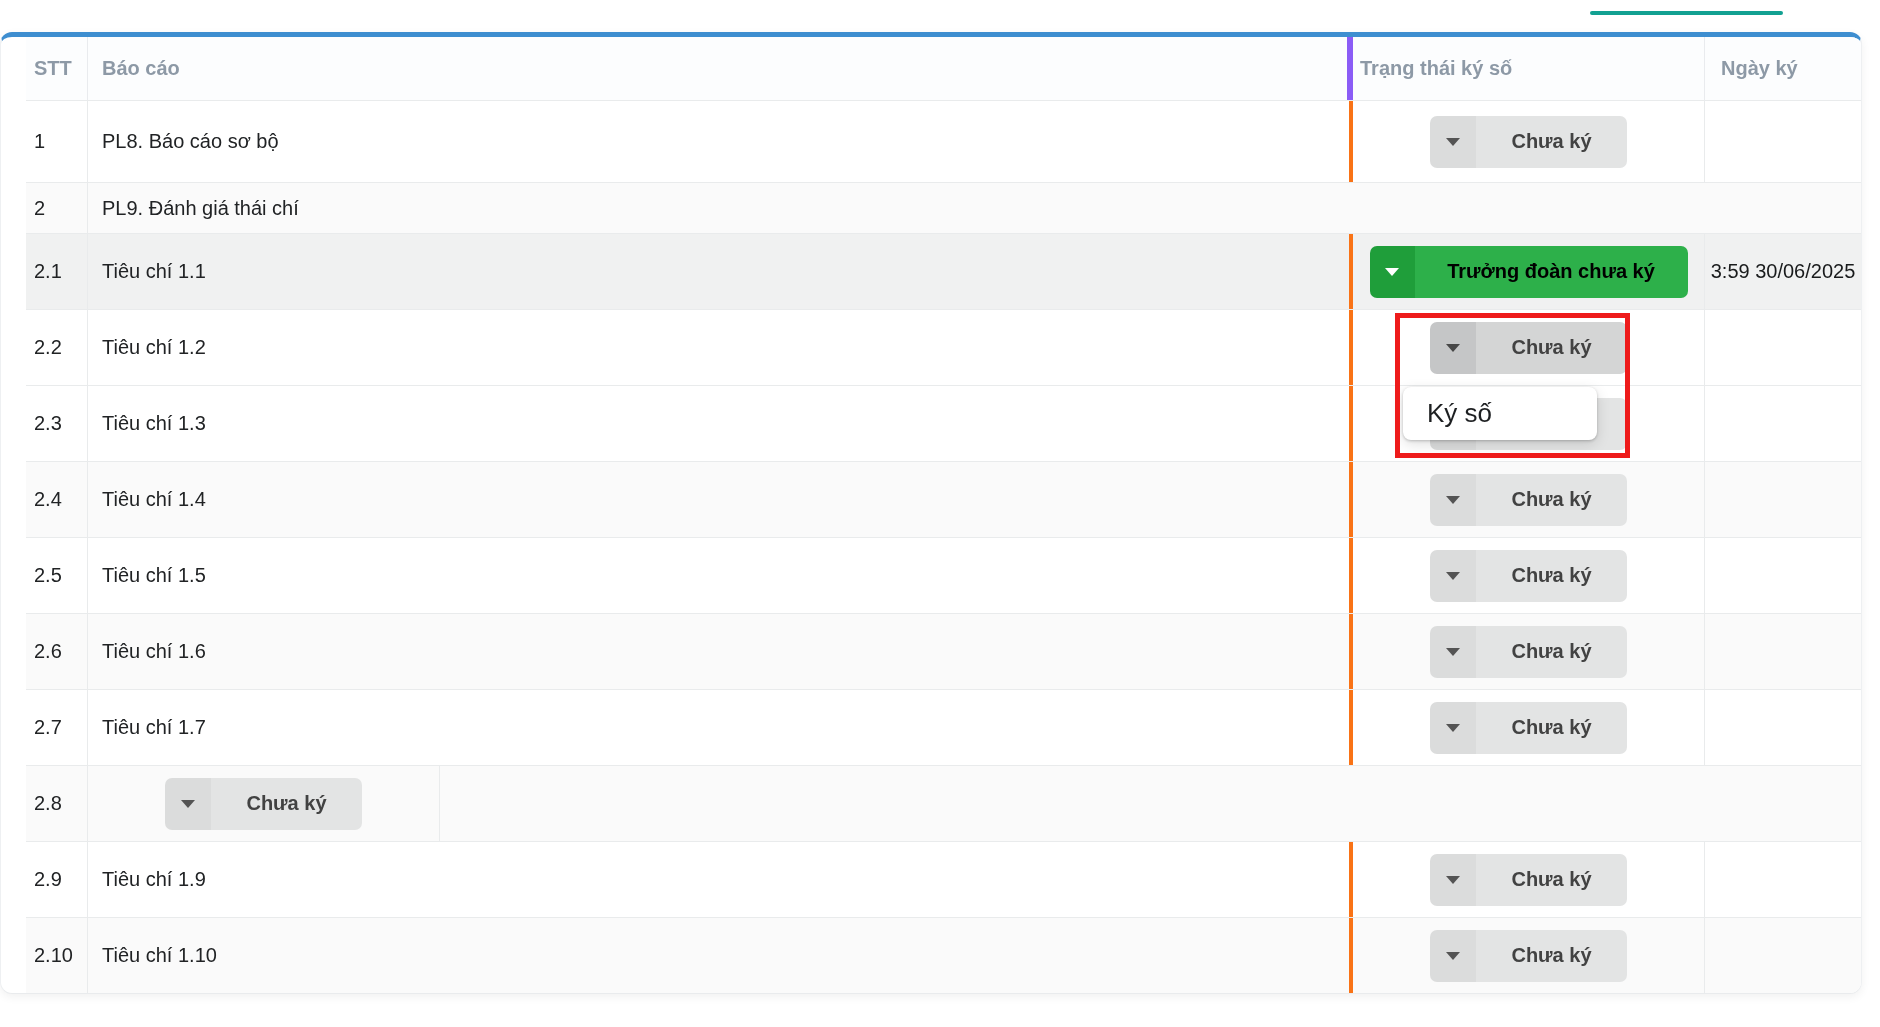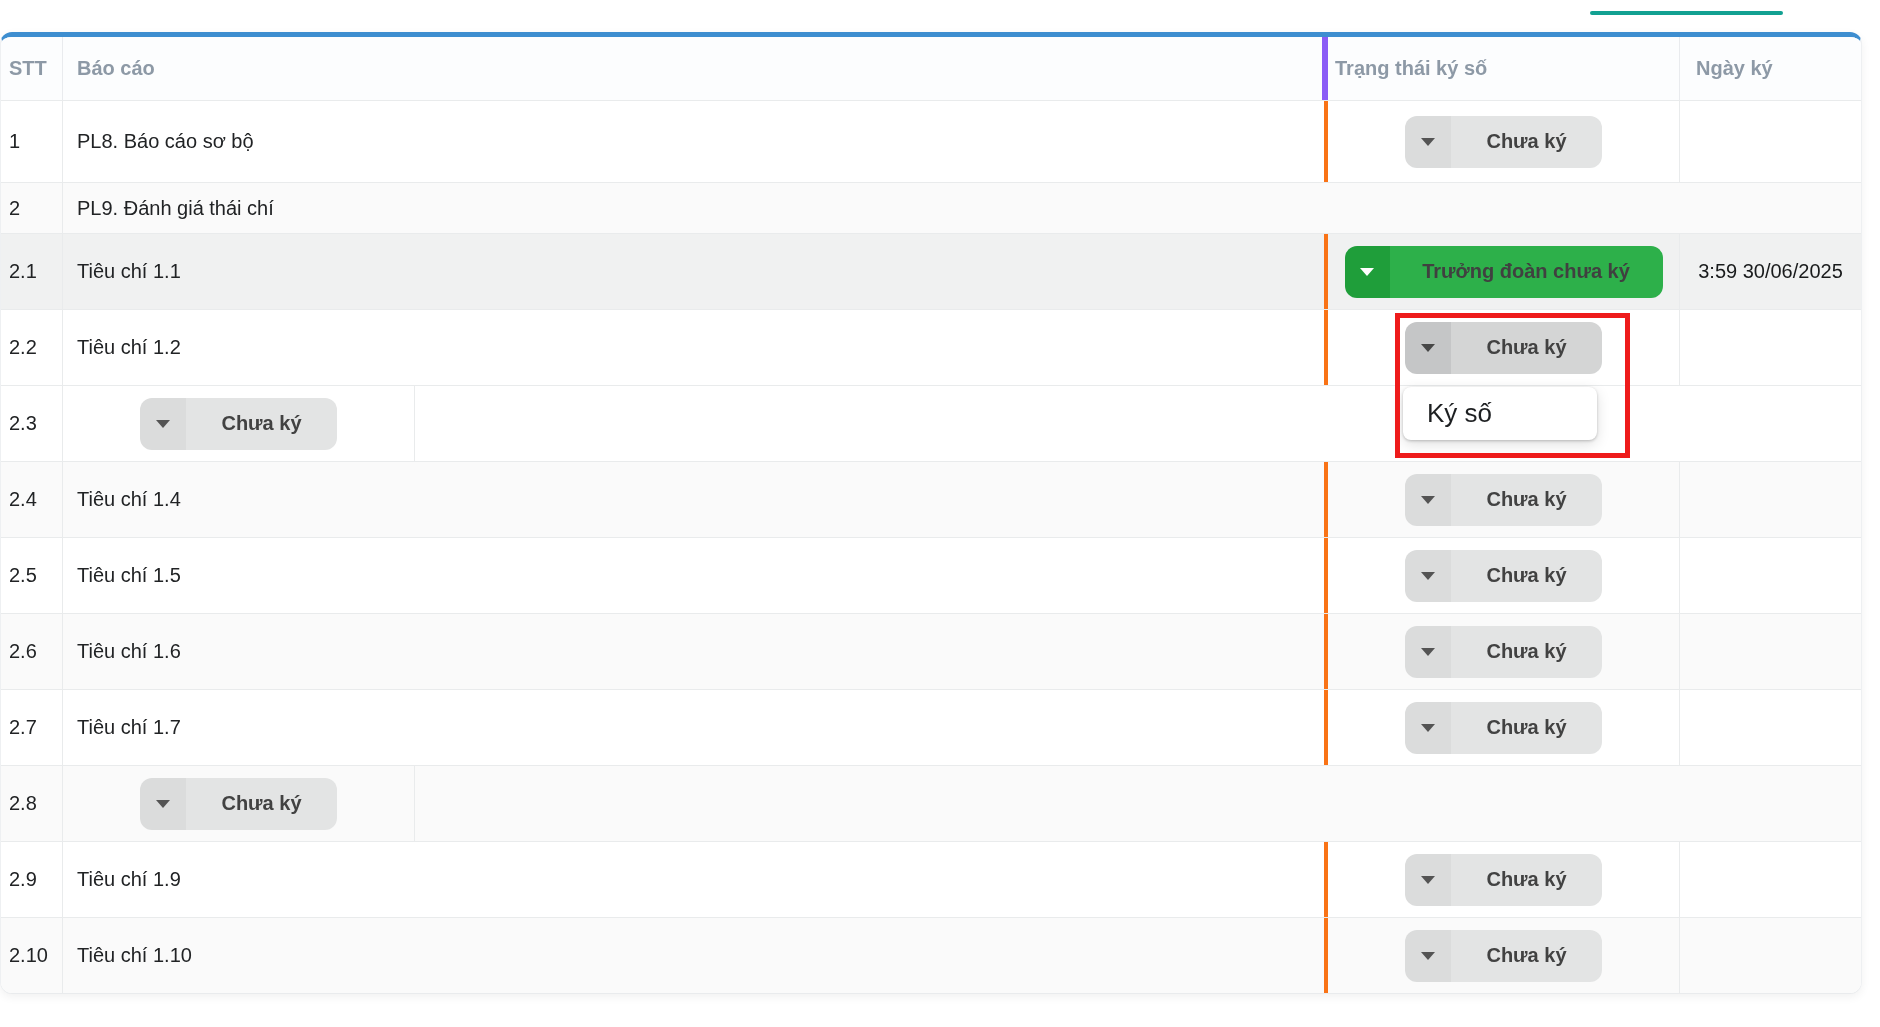--- a/index.html
+++ b/index.html
@@ -21,20 +21,21 @@
   .table-card {
     position:absolute; left:0; top:32px; width:1862px;
     background:#ffffff;
     border-top:5px solid #3e8ed0;
     border-left:1px solid #eef0f2;
     border-right:1px solid #eef0f2;
     border-bottom:1px solid #e9ebed;
     border-radius:12px;
     box-shadow:0 3px 10px rgba(0,0,0,0.06);
     overflow:hidden;
+    padding-left:25px;
   }
 
   .thead { display:flex; height:63px; background:#fcfdfe; }
   .th {
     display:flex; align-items:center;
     font-size:20px; font-weight:bold; color:#8d99a6;
   }
   .th-stt    { width:62px;  padding-left:8px;  border-right:1px solid #e9ebee; }
   .th-report { width:1265px; padding-left:14px; border-right:6px solid #8b5cf6; }
   .th-status { width:352px; padding-left:7px;  border-right:1px solid #e9ebee; }
@@ -50,21 +51,21 @@
 
   .cell { display:flex; align-items:center; font-size:20px; color:#212325; }
   .c-stt    { width:62px; padding-left:8px; border-right:1px solid #e9ebec; }
   .c-report { width:1265px; padding-left:14px; border-right:4px solid #f97316; }
   .c-report.span-all { flex:1; border-right:none; }
   .c-status { width:352px; justify-content:center; border-right:1px solid #e9ebec; }
   .c-date   { flex:1; justify-content:center; color:#191b1c; }
 
   
   .split-btn {
-    display:flex; height:52px; border-radius:12px; overflow:hidden;
+    display:flex; height:52px; border-radius:7px; overflow:hidden;
     cursor:pointer; user-select:none;
   }
   .caret-sec { display:flex; align-items:center; justify-content:center; }
   .caret {
     width:0; height:0;
     border-left:7px solid transparent; border-right:7px solid transparent;
     border-top:8px solid #545454;
   }
   .btn-label {
     flex:1; display:flex; align-items:center; justify-content:center;
@@ -76,21 +77,21 @@
   .btn-gray .btn-label { background:#e3e4e4; }
 
   .btn-gray-active { width:197px; }
   .btn-gray-active .caret-sec { width:46px; background:#c5c6c7; }
   .btn-gray-active .btn-label { background:#d4d5d5; }
   .btn-gray-active .caret { border-top-color:#474747; }
 
   .btn-green { width:318px; }
   .btn-green .caret-sec { width:45px; background:#1f9e3a; }
   .btn-green .caret { border-top-color:#ffffff; }
-  .btn-green .btn-label { background:#2db04a; color:#404040; }
+  .btn-green .btn-label { background:#2db04a; color:#000000; }
 
   
   .dropdown-panel {
     position:absolute; left:1403px; top:387px; width:194px; height:53px;
     background:#ffffff; border-radius:8px;
     box-shadow:0 1px 3px rgba(0,0,0,0.22), 0 4px 14px rgba(0,0,0,0.13);
     display:flex; align-items:center; padding-left:24px;
     font-size:26px; color:#1d1f21; z-index:5; cursor:pointer;
   }
 
@@ -154,20 +155,21 @@
         <span class="caret-sec">
                 <i class="caret"></i>
               </span>
         <span class="btn-label">Chưa ký</span>
       </div>
     </div>
     <div class="cell c-date"></div>
   </div>
         <div class="row kind-criterion variant-white">
     <div class="cell c-stt">2.3</div>
+    <div class="cell c-report">Tiêu chí 1.3</div>
     <div class="cell c-status">
       <div class="split-btn btn-gray">
         <span class="caret-sec">
                 <i class="caret"></i>
               </span>
         <span class="btn-label">Chưa ký</span>
       </div>
     </div>
     <div class="cell c-date"></div>
   </div>

